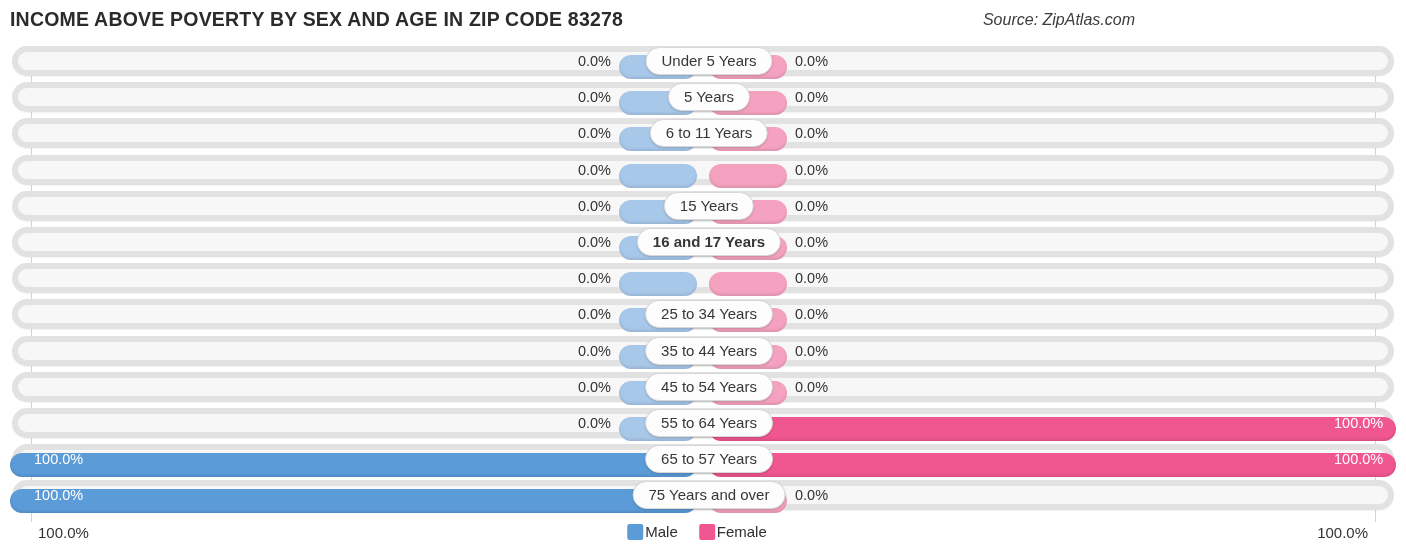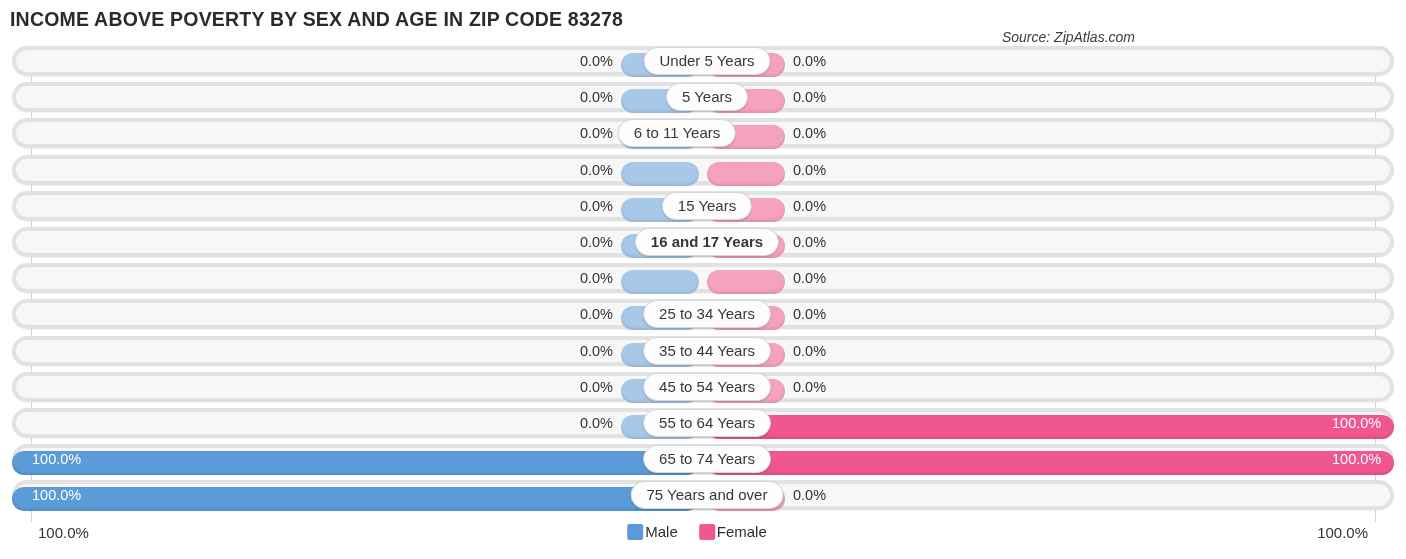--- a/index.html
+++ b/index.html
@@ -32,22 +32,22 @@
     top: 8px;
     font-size: 19.5px;
     font-weight: 600;
     letter-spacing: .2px;
     color: #2b2b2b;
     white-space: nowrap;
   }
   .source {
     position: absolute;
     right: 10px;
-    top: 29px;
-    font-size: 14px;
+    top: 11px;
+    font-size: 16px;
     font-style: italic;
     color: #3c3c3c;
     white-space: nowrap;
   }
 
   
   .plot {
     position: absolute;
     left: 0;
     top: 46px;
@@ -73,21 +73,21 @@
     height: 30px;
     margin-bottom: 6.2px;
   }
   .track {
     position: absolute;
     left: 12px;
     right: 12px;
     top: 0;
     height: 30px;
     background: #f7f7f7;
-    border: 4px solid #a3a3a3;
+    border: 6px solid #a3a3a3;
     border-radius: 15px;
     box-sizing: border-box;
     box-shadow: 0 1px 1px rgba(0,0,0,.05);
   }
 
   
   .bar {
     position: absolute;
     top: 3px;
     height: 24px;
@@ -217,21 +217,21 @@
             <div class="val val-female-out" style="left: 777px;">0.0%</div>
             <div class="pill" style="left: 691px;">5 Years</div>
           </div>
         </div>
         <div class="row">
           <div class="track" style="background: rgb(247, 247, 247); border-color: rgb(226, 226, 226);">
             <div class="bar bar-male" style="width: 78px; right: 691px; background: rgb(168, 200, 234);"></div>
             <div class="bar bar-female" style="width: 78px; left: 691px; background: rgb(245, 162, 192);"></div>
             <div class="val val-male-out" style="right: 777px;">0.0%</div>
             <div class="val val-female-out" style="left: 777px;">0.0%</div>
-            <div class="pill" style="left: 661px;">6 to 11 Years</div>
+            <div class="pill" style="left: 691px;">6 to 11 Years</div>
           </div>
         </div>
         <div class="row">
           <div class="track" style="background: rgb(247, 247, 247); border-color: rgb(226, 226, 226);">
             <div class="bar bar-male" style="width: 78px; right: 691px; background: rgb(168, 200, 234);"></div>
             <div class="bar bar-female" style="width: 78px; left: 691px; background: rgb(245, 162, 192);"></div>
             <div class="val val-male-out" style="right: 777px;">0.0%</div>
             <div class="val val-female-out" style="left: 777px;">0.0%</div>
           </div>
         </div>
@@ -296,21 +296,21 @@
             <div class="val val-inside" style="left: 1316px;">100.0%</div>
             <div class="pill" style="left: 691px;">55 to 64 Years</div>
           </div>
         </div>
         <div class="row">
           <div class="track" style="background: rgb(247, 247, 247); border-color: rgb(226, 226, 226);">
             <div class="bar bar-male" style="width: 687px; right: 691px; background: rgb(91, 155, 216);"></div>
             <div class="bar bar-female" style="width: 687px; left: 691px; background: rgb(240, 86, 143);"></div>
             <div class="val val-inside" style="left: 16px;">100.0%</div>
             <div class="val val-inside" style="left: 1316px;">100.0%</div>
-            <div class="pill" style="left: 691px;">65 to 74 Years</div>
+            <div class="pill" style="left: 691px;">65 to 57 Years</div>
           </div>
         </div>
         <div class="row">
           <div class="track" style="background: rgb(247, 247, 247); border-color: rgb(226, 226, 226);">
             <div class="bar bar-male" style="width: 687px; right: 691px; background: rgb(91, 155, 216);"></div>
             <div class="bar bar-female" style="width: 78px; left: 691px; background: rgb(245, 162, 192);"></div>
             <div class="val val-inside" style="left: 16px;">100.0%</div>
             <div class="val val-female-out" style="left: 777px;">0.0%</div>
             <div class="pill" style="left: 691px;">75 Years and over</div>
           </div>

